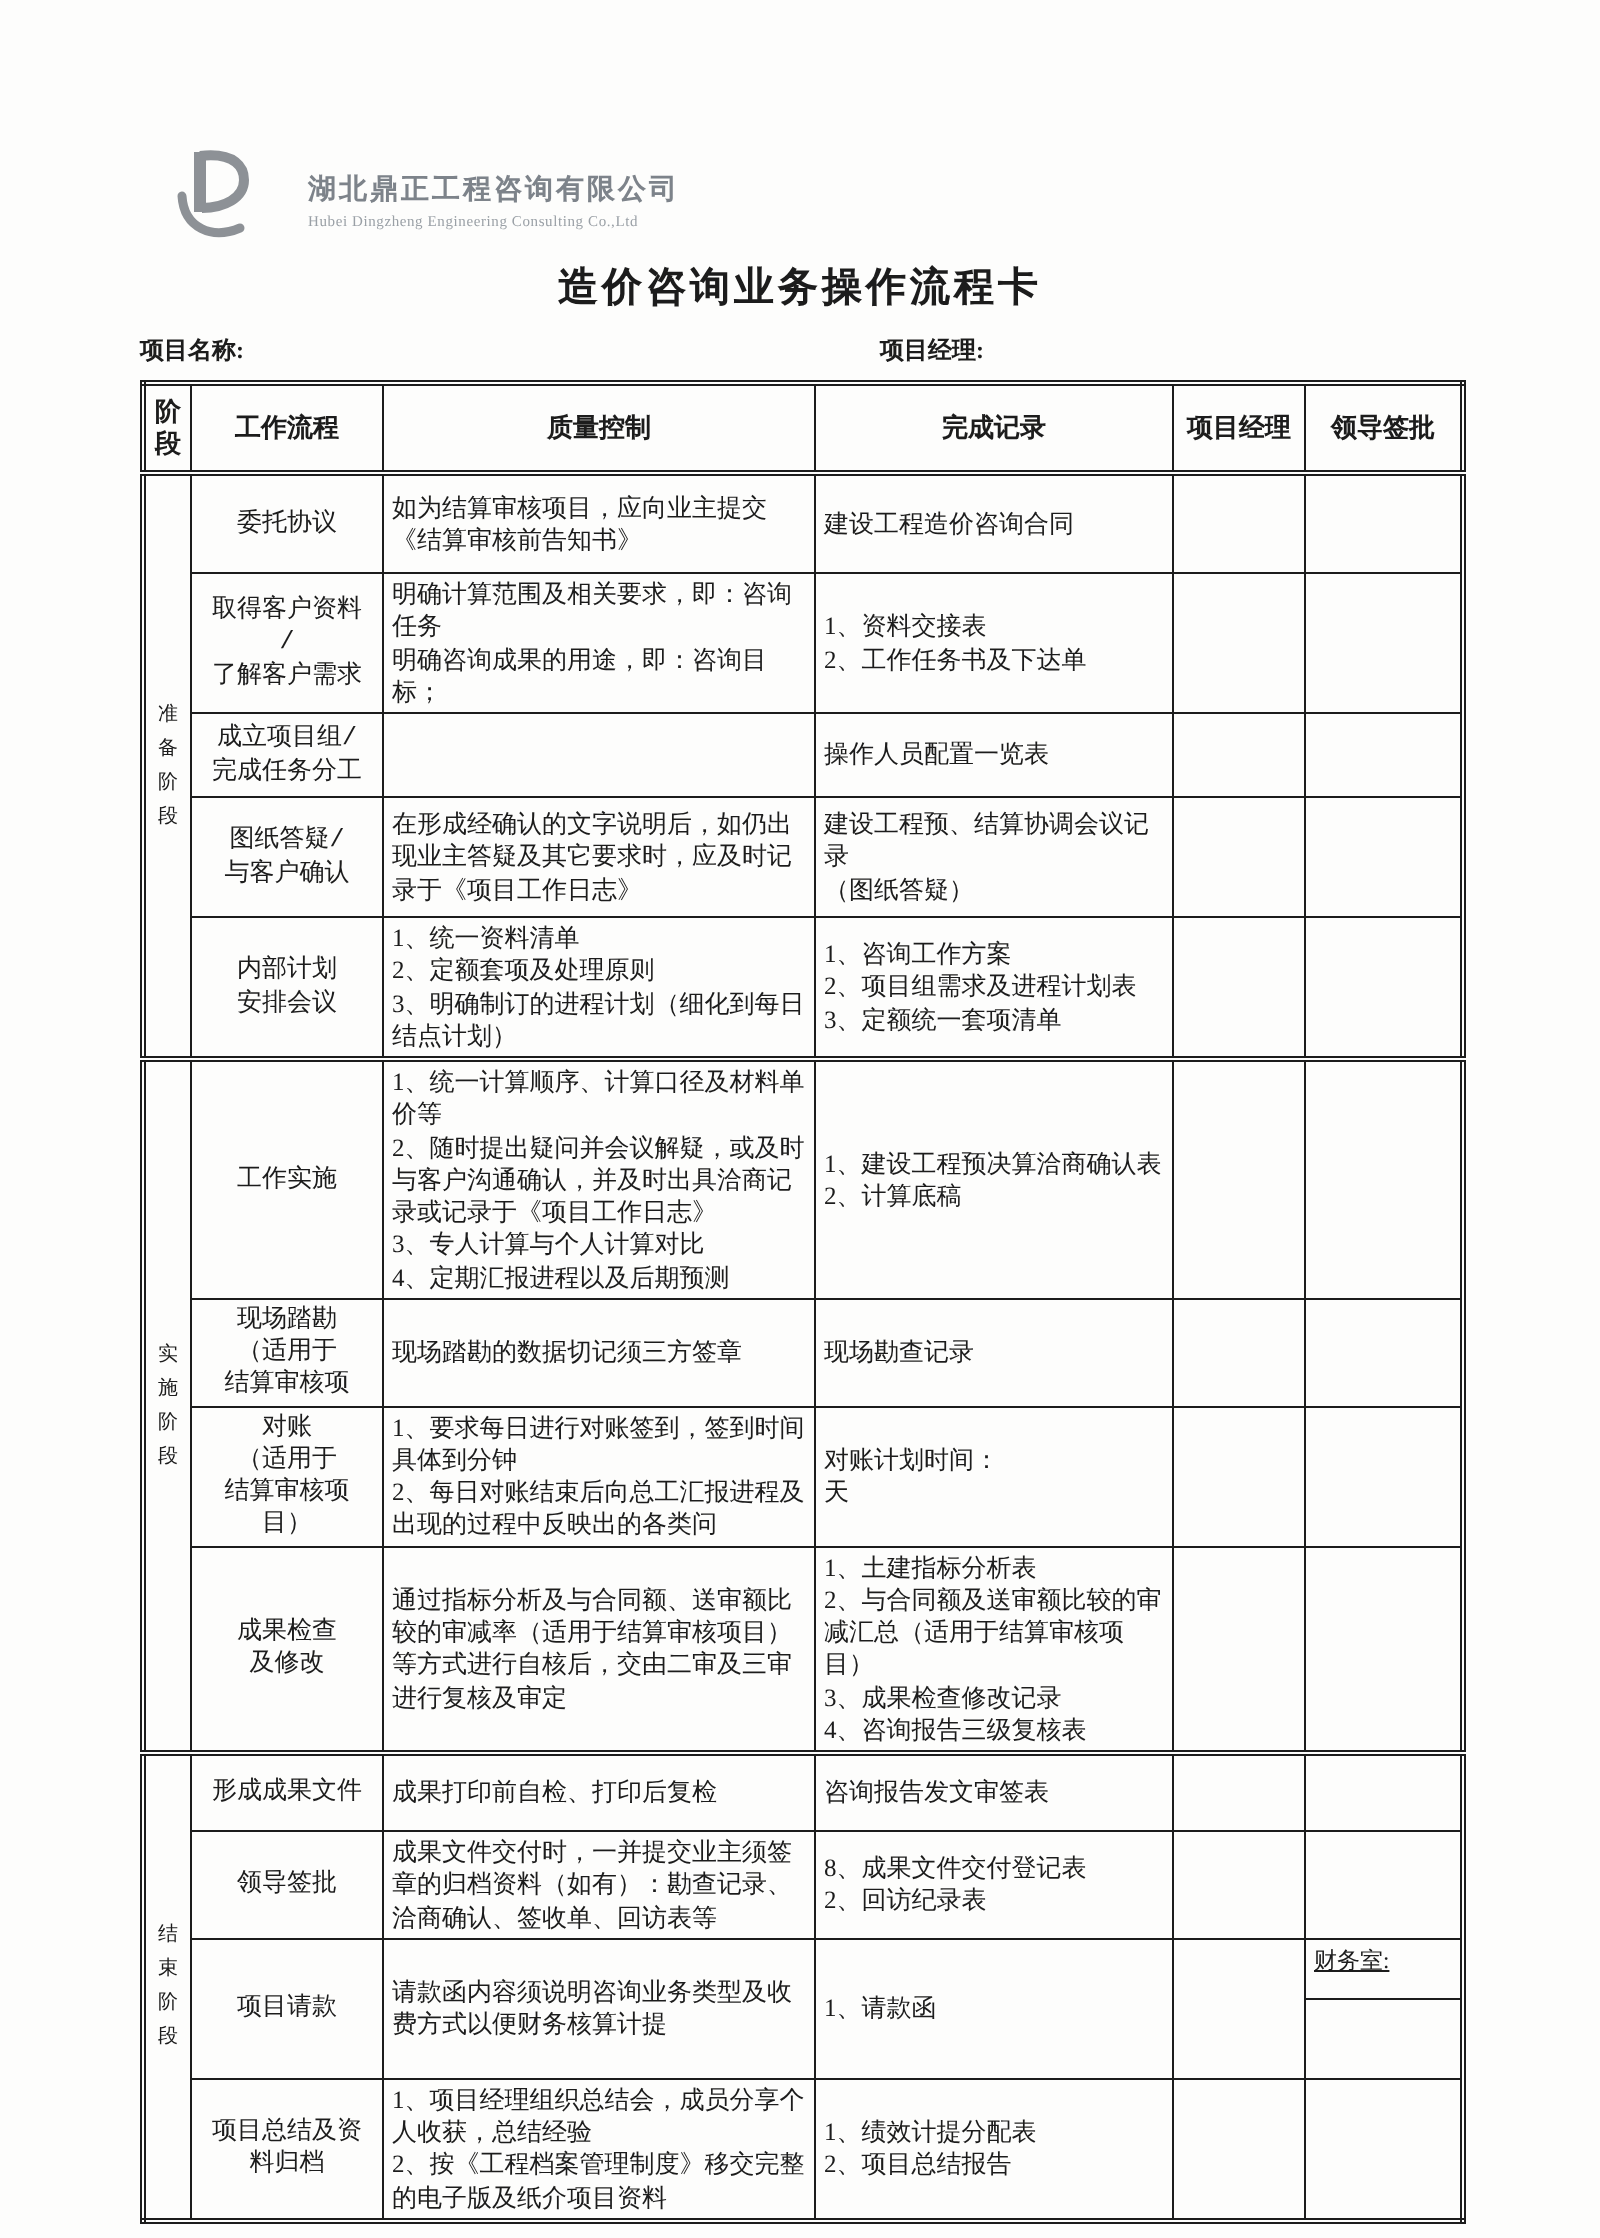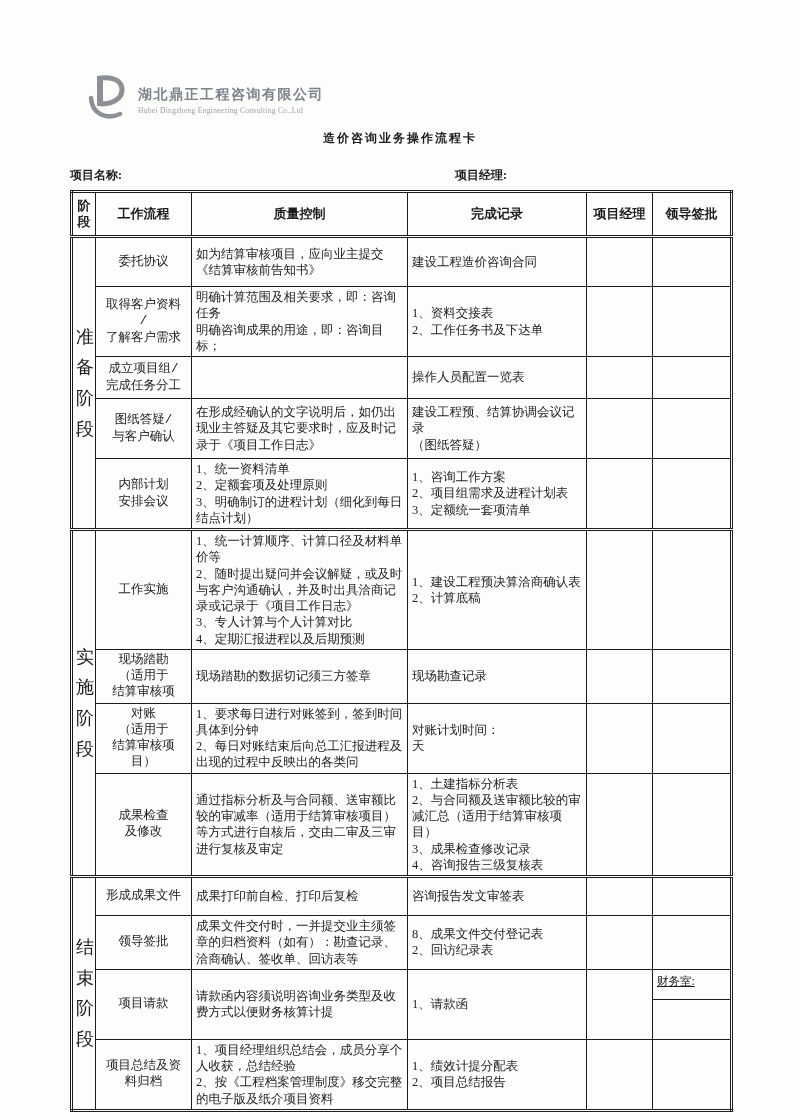--- a/index.html
+++ b/index.html
@@ -8,42 +8,42 @@
     width:800px;height:1119px;
     margin:0 auto;
     background:#fdfdfc;
     font-family:"Liberation Serif","DejaVu Serif",serif;
     color:#1c1c1c;
     overflow:hidden;
   }
   
   .logo{position:absolute;left:84px;top:72px;display:flex;align-items:center;}
   .logo-mark{width:50px;height:56px;flex:0 0 auto;}
-  .logo-text{margin-left:4px;}
+  .logo-text{margin-left:20px;}
   .logo-cn{font-size:14px;font-weight:bold;letter-spacing:1.5px;color:#7d838a;}
   .logo-en{font-size:7.5px;color:#9aa0a6;margin-top:2px;letter-spacing:.3px;}
   
   .doc-title{position:absolute;top:130px;left:0;width:100%;text-align:center;
-    font-size:12px;font-weight:bold;letter-spacing:2px;}
+    font-size:20px;font-weight:bold;letter-spacing:2px;}
   .meta{position:absolute;top:167px;left:70px;width:660px;height:20px;font-size:12px;font-weight:600;}
-  .meta .pm{position:absolute;left:385px;top:0;}
+  .meta .pm{position:absolute;left:370px;top:0;}
   
   .tbl-wrap{position:absolute;top:190px;left:70px;}
   table{border-collapse:collapse;table-layout:fixed;width:660px;
     border:3px double #1c1c1c;}
   col.c-stage{width:24px;} col.c-process{width:96px;} col.c-quality{width:216px;}
   col.c-record{width:179px;} col.c-manager{width:66px;} col.c-approval{width:79px;}
   th,td{border:1px solid #1c1c1c;font-size:12.5px;line-height:1.3;
     padding:2px 4px;vertical-align:middle;white-space:pre-line;}
   thead th{font-weight:600;text-align:center;border-bottom:3px double #1c1c1c;
     height:38px;font-size:13px;}
   th.h-stage{padding:2px 3px;word-break:break-all;line-height:1.25;margin-top:24px;}
   tr.group-start td{border-top:3px double #1c1c1c;}
   td.stage{word-break:break-all;text-align:center;line-height:1.7;
-    padding:2px 3px;font-size:18px;}
+    padding:2px 3px;font-size:10px;}
   td.process{text-align:center;font-family:Liberation Mono, monospace;}
   td.quality,td.record{text-align:left;}
   td.approval-split{padding:0;vertical-align:top;}
   .fin-top{height:25px;border-bottom:1px solid #1c1c1c;padding:4px 4px 0 4px;
     font-size:11.5px;text-align:left;text-decoration:underline;}
   .fin-bottom{height:100%;}
 </style>
 </head>
 <body>
 

